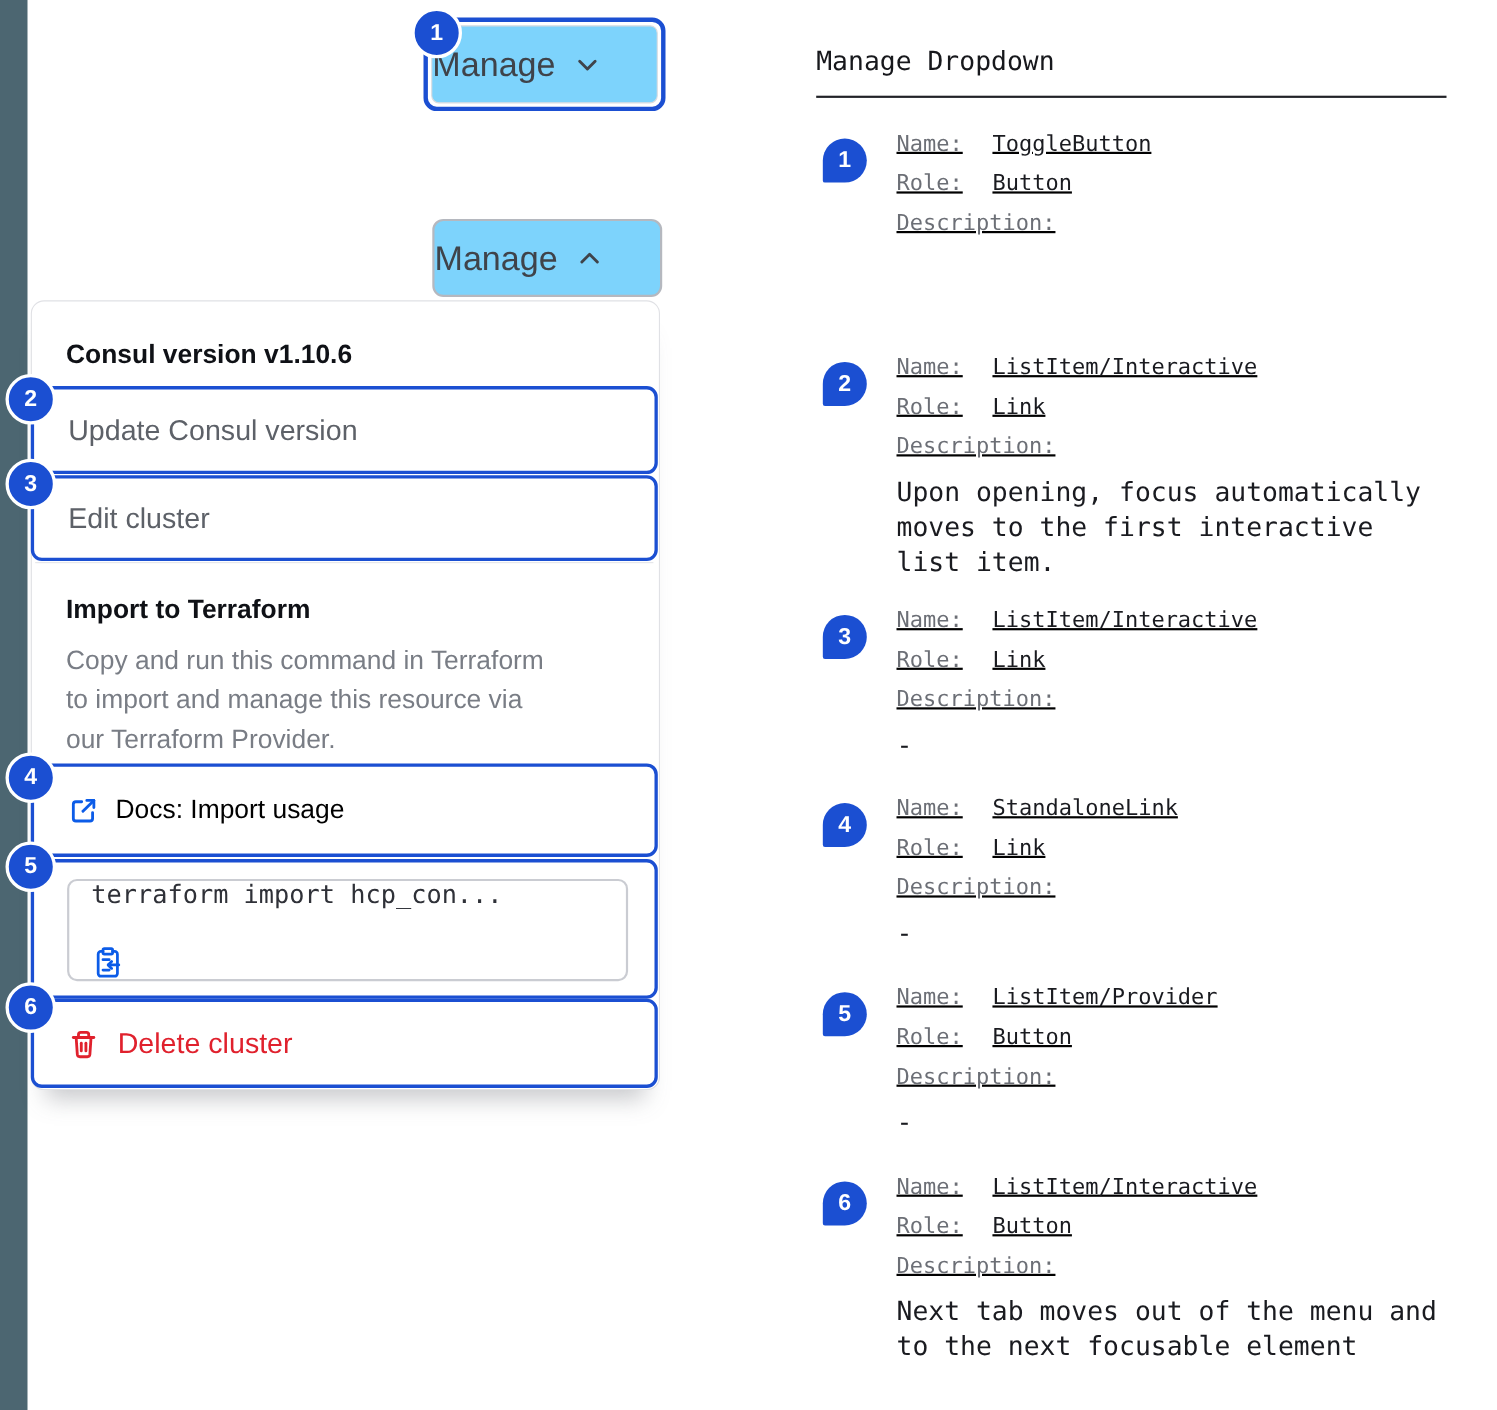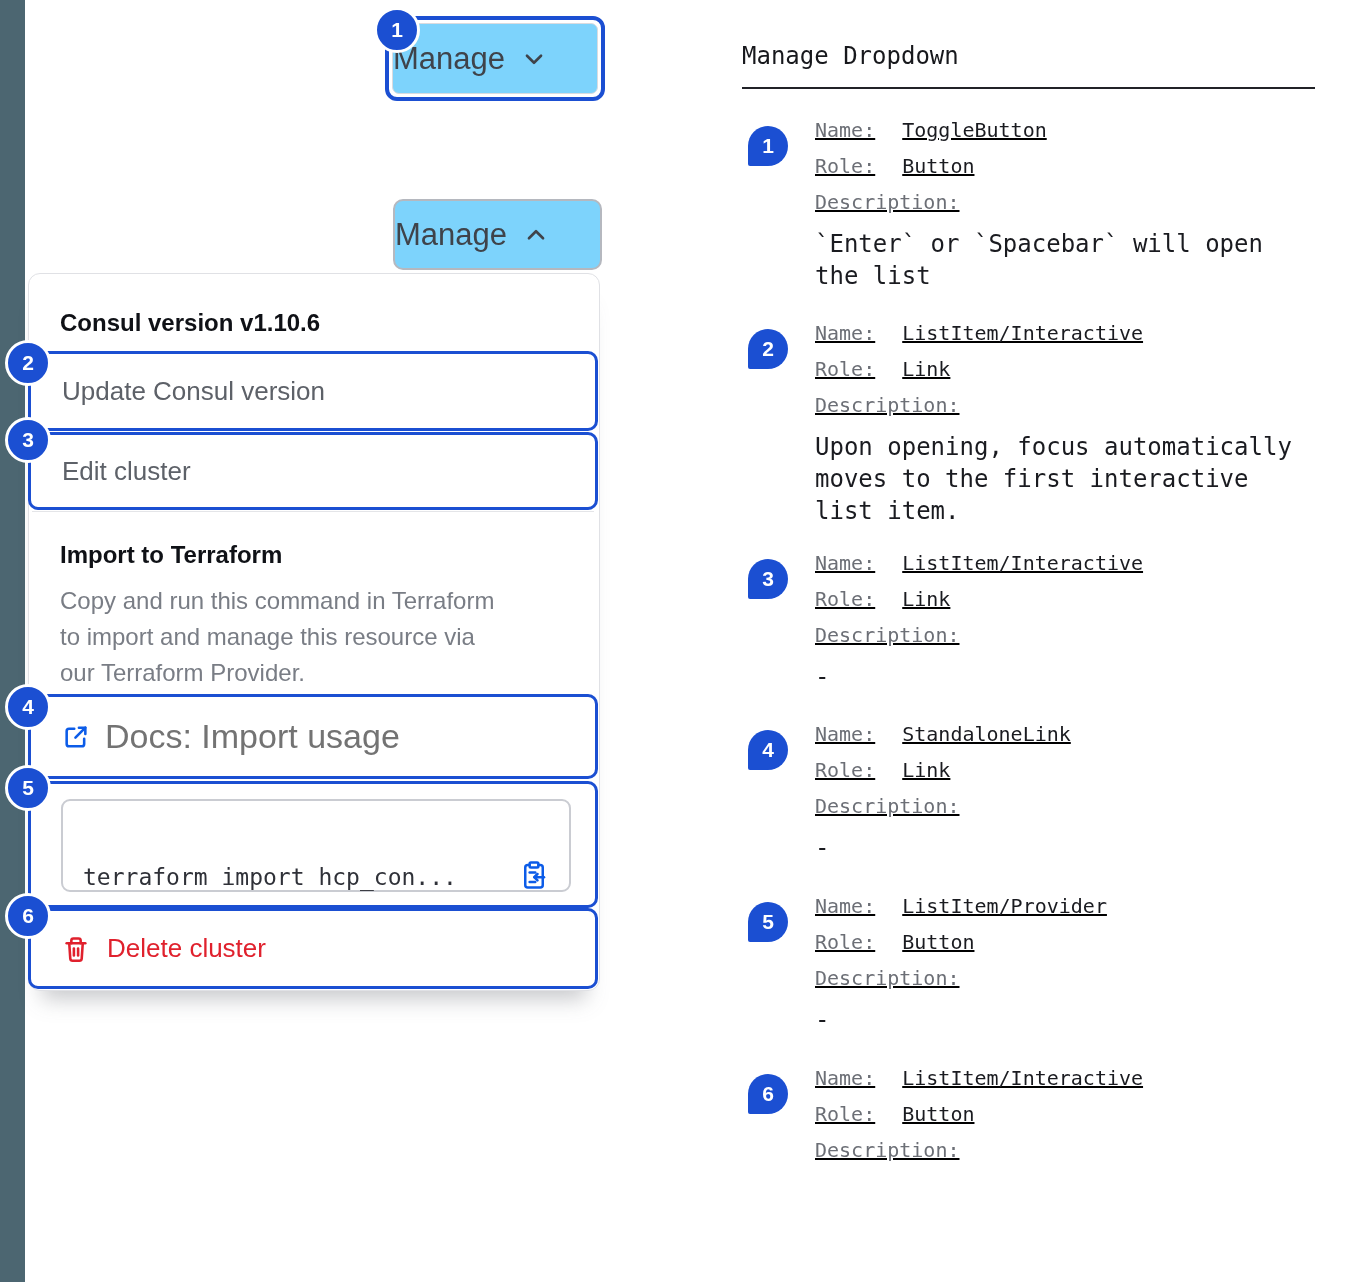--- a/index.html
+++ b/index.html
@@ -33,26 +33,26 @@
 
   
   .abox { position:absolute; left:28px; width:570px; border:3.5px solid #1b4fd2; border-radius:10px;
     background:#fff; box-sizing:border-box; display:flex; align-items:center; padding-left:31px; z-index:3; }
   #abox2 { top:351px; height:80px; }
   #abox3 { top:432px; height:78px; }
   #abox4 { top:694px; height:85px; gap:15px; }
   #abox5 { top:781px; height:127px; padding-left:0; }
   #abox6 { top:908px; height:81px; gap:17px; }
   .item-label { font-size:26px; color:#5d6168; }
-  .link-label { font-size:34px; color:#737373; font-weight:500; }
+  .link-label { font-size:24px; color:#000000; font-weight:500; }
   .ext-icon { width:28px; height:28px; fill:none; stroke:#0c5ce8; stroke-width:2.2;
     stroke-linecap:round; stroke-linejoin:round; }
   .codebox { position:absolute; left:30px; top:15px; width:510px; height:93px; background:#fff;
     border:2px solid #caccd2; border-radius:9px; box-sizing:border-box;
-    display:flex; align-items:flex-end; justify-content:space-between; padding:0 20px; }
+    display:flex; align-items:flex-start; justify-content:space-between; padding:0 20px;flex-direction:column; }
   .code-text { font-family:"DejaVu Sans Mono", monospace; font-size:23px; color:#2f3138; }
   .copy-icon { width:30px; height:30px; fill:none; stroke:#0c5ce8; stroke-width:2;
     stroke-linecap:round; stroke-linejoin:round; }
   .trash-icon { width:28px; height:28px; fill:none; stroke:#e0212d; stroke-width:2.2;
     stroke-linecap:round; stroke-linejoin:round; }
   .delete-label { font-size:26px; color:#e0212d; font-weight:500; }
 
   
   .dot-badge { position:absolute; width:40px; height:40px; border-radius:50%; background:#1b4fd2;
     border:3px solid #fff; color:#fff; font-weight:700; font-size:21px;
@@ -162,22 +162,20 @@
 
   <div class="spec-title">Manage Dropdown</div>
   <div class="spec-rule"></div>
 
   <div class="spec-item" style="top:112px">
     <div class="pin-badge">1</div>
     <div class="spec-rows">
       <div class="spec-row"><span class="lbl">Name:</span><span class="val">ToggleButton</span></div>
       <div class="spec-row"><span class="lbl">Role:</span><span class="val">Button</span></div>
       <div class="spec-row"><span class="lbl">Description:</span></div>
-      <div class="spec-desc">`Enter` or `Spacebar` will open
-the list</div>
     </div>
   </div>
 
   <div class="spec-item" style="top:315px">
     <div class="pin-badge">2</div>
     <div class="spec-rows">
       <div class="spec-row"><span class="lbl">Name:</span><span class="val">ListItem/Interactive</span></div>
       <div class="spec-row"><span class="lbl">Role:</span><span class="val">Link</span></div>
       <div class="spec-row"><span class="lbl">Description:</span></div>
       <div class="spec-desc">Upon opening, focus automatically
@@ -215,16 +213,18 @@
       <div class="spec-desc">-</div>
     </div>
   </div>
 
   <div class="spec-item" style="top:1060px">
     <div class="pin-badge">6</div>
     <div class="spec-rows">
       <div class="spec-row"><span class="lbl">Name:</span><span class="val">ListItem/Interactive</span></div>
       <div class="spec-row"><span class="lbl">Role:</span><span class="val">Button</span></div>
       <div class="spec-row"><span class="lbl">Description:</span></div>
+      <div class="spec-desc">Next tab moves out of the menu and
+to the next focusable element</div>
     </div>
   </div>
 
 </div>
 
 </body></html>

